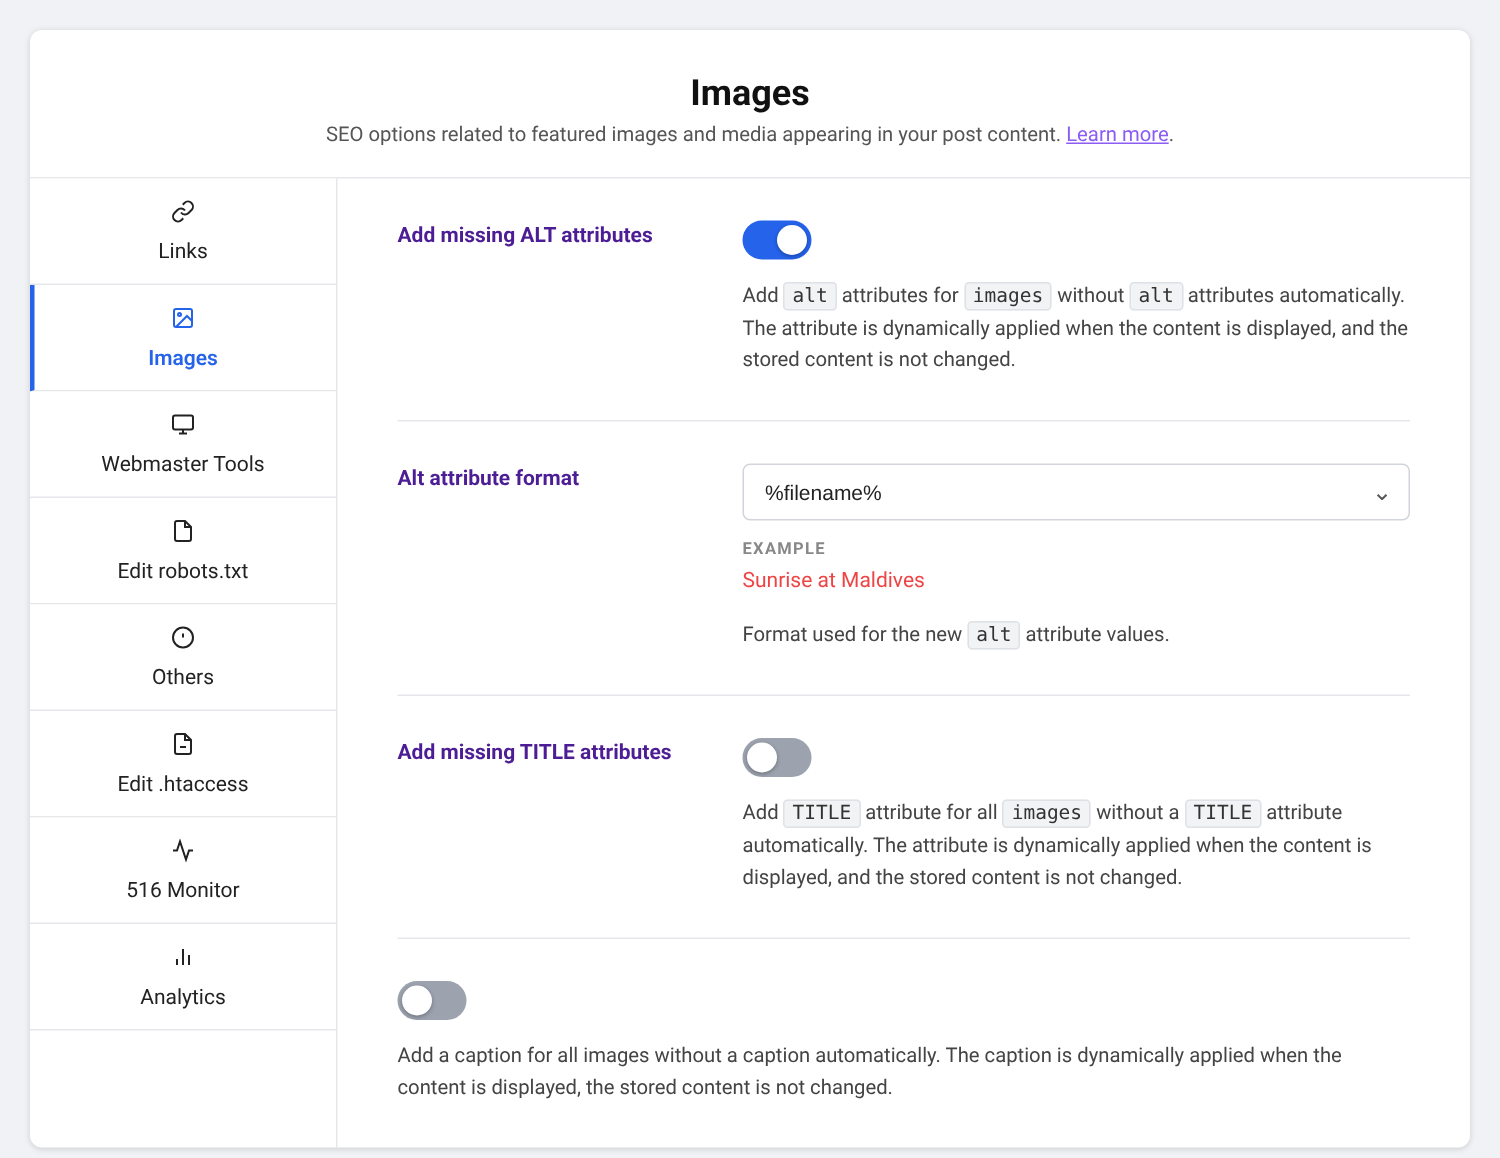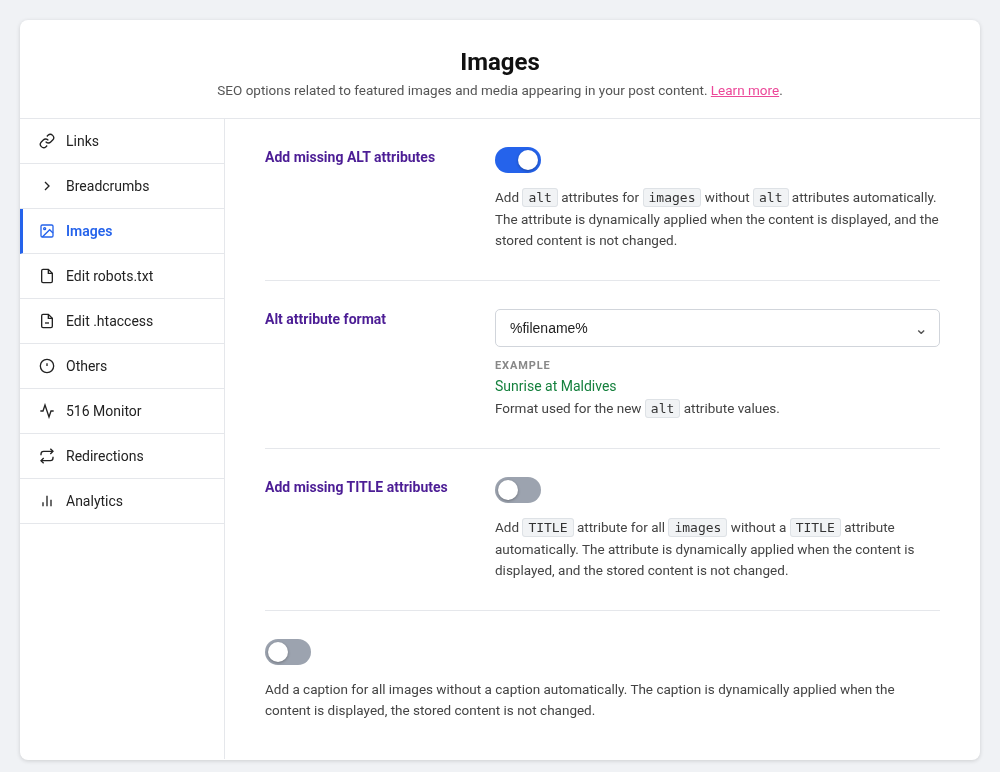--- a/index.html
+++ b/index.html
@@ -30,21 +30,21 @@
       font-size: 24px;
       font-weight: 700;
       color: #111;
       margin-bottom: 6px;
     }
     .page-header p {
       font-size: 13.5px;
       color: #555;
     }
     .page-header a {
-      color: #ec4899;
+      color: #8b5cf6;
       text-decoration: underline;
     }
     
     .main-layout {
       display: flex;
       min-height: 640px;
     }
     
     .sidebar {
       width: 205px;
@@ -56,20 +56,21 @@
       display: flex;
       align-items: center;
       gap: 10px;
       padding: 13px 18px;
       font-size: 14px;
       color: #222;
       cursor: pointer;
       border-bottom: 1px solid #e5e7eb;
       background: #fff;
       user-select: none;
+      flex-direction: column;
     }
     .sidebar-item.active {
       background: #fff;
       color: #2563eb;
       border-left: 3px solid #2563eb;
       padding-left: 15px;
     }
     .sidebar-icon {
       width: 18px;
       height: 18px;
@@ -181,24 +182,24 @@
     }
     .example-label {
       font-size: 11px;
       font-weight: 700;
       color: #888;
       letter-spacing: 0.08em;
       text-transform: uppercase;
       margin-bottom: 4px;
     }
     .example-link {
-      color: #15803d;
+      color: #ef4444;
       font-size: 14px;
       text-decoration: none;
-      margin-bottom: 4px;
+      margin-bottom: 18px;
       display: inline-block;
     }
   </style>
 </head>
 <body>
 
 <div class="app-container">
 
   <div class="page-header">
     <h1>Images</h1>
@@ -215,95 +216,84 @@
       <div class="sidebar-item">
         <span class="sidebar-icon">
           <svg width="16" height="16" viewBox="0 0 24 24" fill="none" stroke="currentColor" stroke-width="2">
             <path d="M10 13a5 5 0 0 0 7.54.54l3-3a5 5 0 0 0-7.07-7.07l-1.72 1.71"></path>
             <path d="M14 11a5 5 0 0 0-7.54-.54l-3 3a5 5 0 0 0 7.07 7.07l1.71-1.71"></path>
           </svg>
         </span>
         <span>Links</span>
       </div>
 
-      <div class="sidebar-item">
-        <span class="sidebar-icon">
-          <svg width="16" height="16" viewBox="0 0 24 24" fill="none" stroke="currentColor" stroke-width="2">
-            <polyline points="9 18 15 12 9 6"></polyline>
-            <line x1="3" y1="12" x2="3" y2="12"></line>
-            <line x1="9" y1="12" x2="9" y2="12"></line>
-          </svg>
-        </span>
-        <span>Breadcrumbs</span>
-      </div>
 
       <div class="sidebar-item active">
         <span class="sidebar-icon">
           <svg width="16" height="16" viewBox="0 0 24 24" fill="none" stroke="#2563eb" stroke-width="2">
             <rect x="3" y="3" width="18" height="18" rx="2" ry="2"></rect>
             <circle cx="8.5" cy="8.5" r="1.5"></circle>
             <polyline points="21 15 16 10 5 21"></polyline>
           </svg>
         </span>
         <span style="color:#2563eb;font-weight:600;">Images</span>
       </div>
 
+      <div class="sidebar-item">
+        <span class="sidebar-icon">
+          <svg width="16" height="16" viewBox="0 0 24 24" fill="none" stroke="currentColor" stroke-width="2">
+            <rect x="2" y="3" width="20" height="14" rx="2" ry="2"></rect>
+            <line x1="8" y1="21" x2="16" y2="21"></line>
+            <line x1="12" y1="17" x2="12" y2="21"></line>
+          </svg>
+        </span>
+        <span>Webmaster Tools</span>
+      </div>
 
       <div class="sidebar-item">
         <span class="sidebar-icon">
           <svg width="16" height="16" viewBox="0 0 24 24" fill="none" stroke="currentColor" stroke-width="2">
             <path d="M14 2H6a2 2 0 0 0-2 2v16a2 2 0 0 0 2 2h12a2 2 0 0 0 2-2V8z"></path>
             <polyline points="14 2 14 8 20 8"></polyline>
           </svg>
         </span>
         <span>Edit robots.txt</span>
+      </div>
+
+      <div class="sidebar-item">
+        <span class="sidebar-icon">
+          <svg width="16" height="16" viewBox="0 0 24 24" fill="none" stroke="currentColor" stroke-width="2">
+            <circle cx="12" cy="12" r="10"></circle>
+            <line x1="12" y1="8" x2="12" y2="12"></line>
+            <line x1="12" y1="16" x2="12.01" y2="16"></line>
+          </svg>
+        </span>
+        <span>Others</span>
       </div>
 
       <div class="sidebar-item">
         <span class="sidebar-icon">
           <svg width="16" height="16" viewBox="0 0 24 24" fill="none" stroke="currentColor" stroke-width="2">
             <path d="M14 2H6a2 2 0 0 0-2 2v16a2 2 0 0 0 2 2h12a2 2 0 0 0 2-2V8z"></path>
             <polyline points="14 2 14 8 20 8"></polyline>
             <line x1="9" y1="15" x2="15" y2="15"></line>
           </svg>
         </span>
         <span>Edit .htaccess</span>
       </div>
 
       <div class="sidebar-item">
         <span class="sidebar-icon">
           <svg width="16" height="16" viewBox="0 0 24 24" fill="none" stroke="currentColor" stroke-width="2">
-            <circle cx="12" cy="12" r="10"></circle>
-            <line x1="12" y1="8" x2="12" y2="12"></line>
-            <line x1="12" y1="16" x2="12.01" y2="16"></line>
-          </svg>
-        </span>
-        <span>Others</span>
-      </div>
-
-      <div class="sidebar-item">
-        <span class="sidebar-icon">
-          <svg width="16" height="16" viewBox="0 0 24 24" fill="none" stroke="currentColor" stroke-width="2">
             <polyline points="22 12 18 12 15 21 9 3 6 12 2 12"></polyline>
           </svg>
         </span>
         <span>516 Monitor</span>
       </div>
 
-      <div class="sidebar-item">
-        <span class="sidebar-icon">
-          <svg width="16" height="16" viewBox="0 0 24 24" fill="none" stroke="currentColor" stroke-width="2">
-            <polyline points="17 1 21 5 17 9"></polyline>
-            <path d="M3 11V9a4 4 0 0 1 4-4h14"></path>
-            <polyline points="7 23 3 19 7 15"></polyline>
-            <path d="M21 13v2a4 4 0 0 1-4 4H3"></path>
-          </svg>
-        </span>
-        <span>Redirections</span>
-      </div>
 
       <div class="sidebar-item">
         <span class="sidebar-icon">
           <svg width="16" height="16" viewBox="0 0 24 24" fill="none" stroke="currentColor" stroke-width="2">
             <line x1="18" y1="20" x2="18" y2="10"></line>
             <line x1="12" y1="20" x2="12" y2="4"></line>
             <line x1="6" y1="20" x2="6" y2="14"></line>
           </svg>
         </span>
         <span>Analytics</span>

